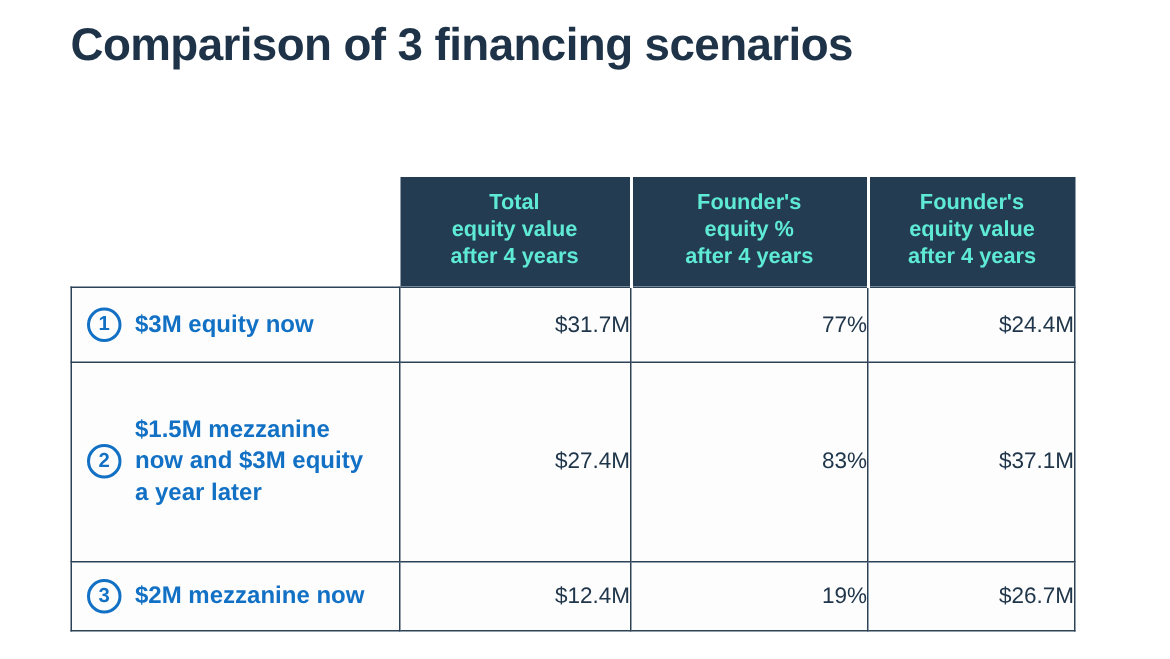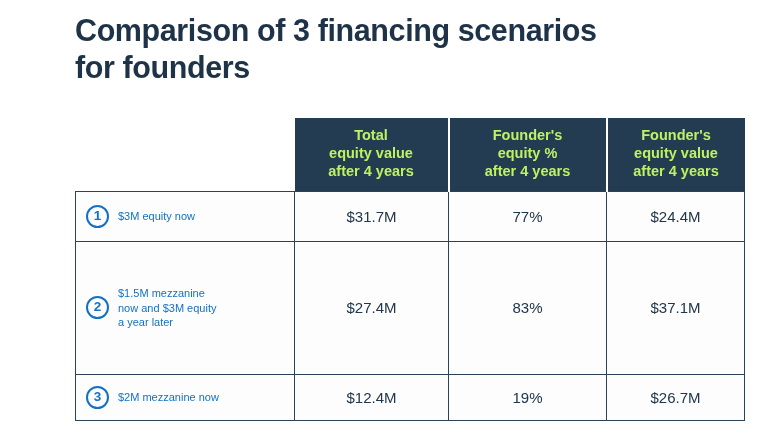--- a/index.html
+++ b/index.html
@@ -12,21 +12,20 @@
     background: #ffffff;
     font-family: "Liberation Sans", sans-serif;
     overflow: hidden;
   }
 
   #slide {
     position: relative;
     width: 732px;
     height: 439px;
     background: #ffffff;
-    margin-left: 28px;
   }
 
   
   #title {
     position: absolute;
     left: 47px;
     top: 12px;
     width: 680px;
     font-size: 30.5px;
     font-weight: bold;
@@ -52,21 +51,21 @@
   #cmp-table col.c-d3    { width: 138px; }
 
   
   thead th.corner-blank {
     background: transparent;
     border: none;
     padding: 0;
   }
   thead th.hcell {
     background: #233c52;
-    color: #bef264;
+    color: #5eead4;
     font-size: 14.5px;
     font-weight: bold;
     line-height: 1.24;
     text-align: center;
     vertical-align: middle;
     padding: 9px 4px 10px 4px;
     border-left: 2px solid #ffffff;
     border-right: none;
     height: 73px;
     box-sizing: border-box;
@@ -75,21 +74,21 @@
     border-left: none;
   }
   thead th .hline { display: block; }
 
   
   tbody td {
     border: 1px solid #2c4257;
     background: #fdfdfd;
     font-size: 15px;
     color: #20364a;
-    text-align: center;
+    text-align: right;
     vertical-align: middle;
     padding: 0;
   }
   tbody td.label-cell {
     text-align: left;
     padding: 0 6px 0 10px;
     vertical-align: middle;
   }
   tbody tr.r1 td { height: 49px; }
   tbody tr.r2 td { height: 132px; }
@@ -110,34 +109,33 @@
     color: #1271c4;
     font-size: 13.5px;
     font-weight: bold;
     line-height: 18px;
     text-align: center;
     box-sizing: border-box;
     font-family: "Liberation Sans", sans-serif;
   }
   .label-text {
     color: #1271c4;
-    font-size: 11px;
-    font-weight: normal;
+    font-size: 16px;
+    font-weight: bold;
     line-height: 1.32;
   }
   .label-text .lline { display: block; }
 </style>
 </head>
 <body>
 
 <div id="slide">
 
   <div id="title">
     <span class="tline">Comparison of 3 financing scenarios</span>
-    <span class="tline">for founders</span>
   </div>
 
   <table id="cmp-table">
     <colgroup>
       <col class="c-label">
       <col class="c-d1">
       <col class="c-d2">
       <col class="c-d3">
     </colgroup>
     <thead>

